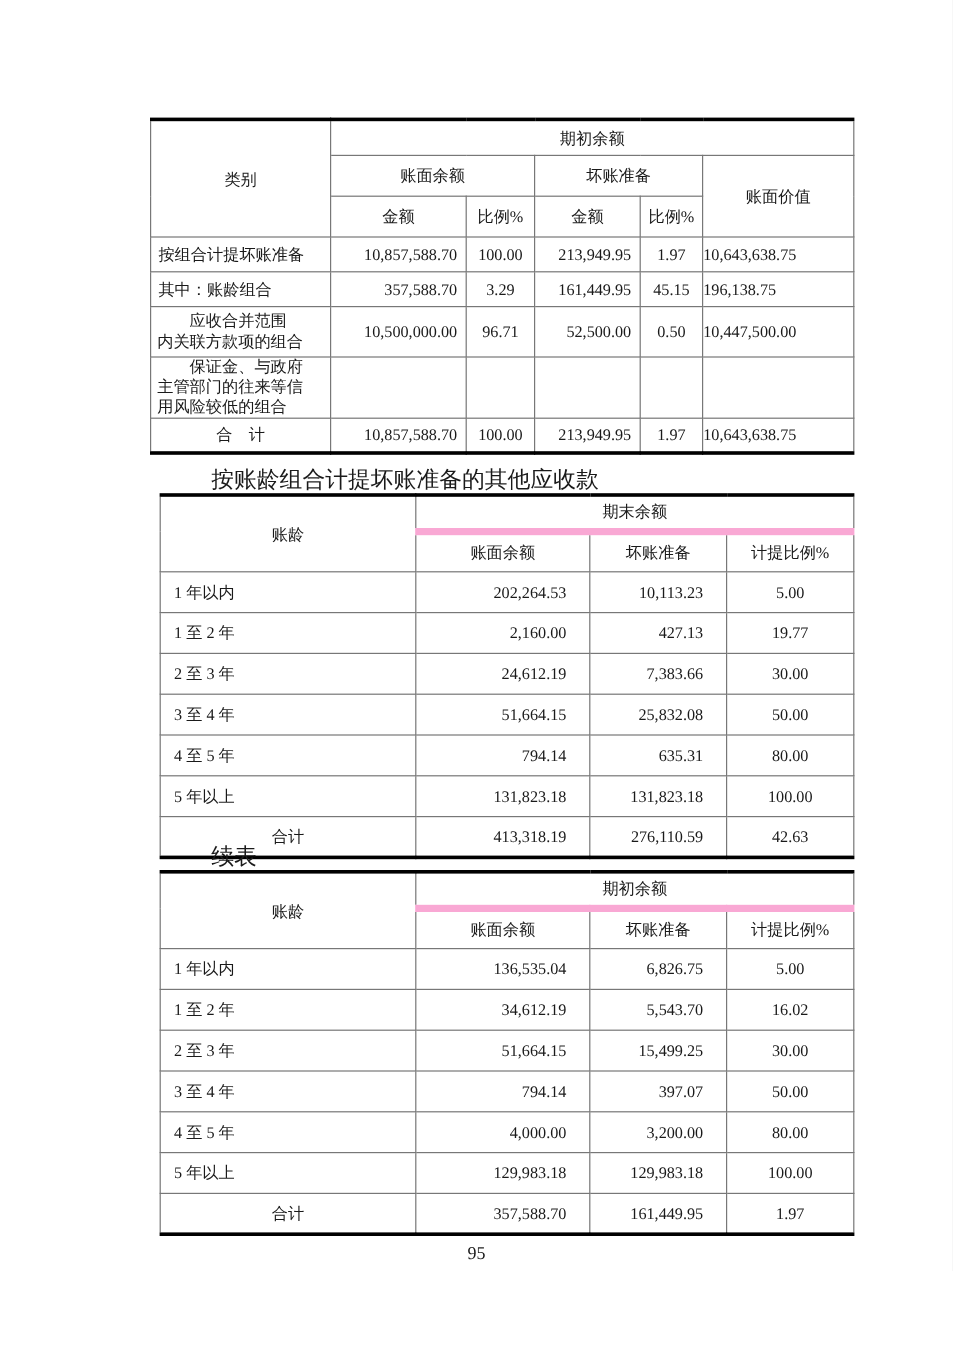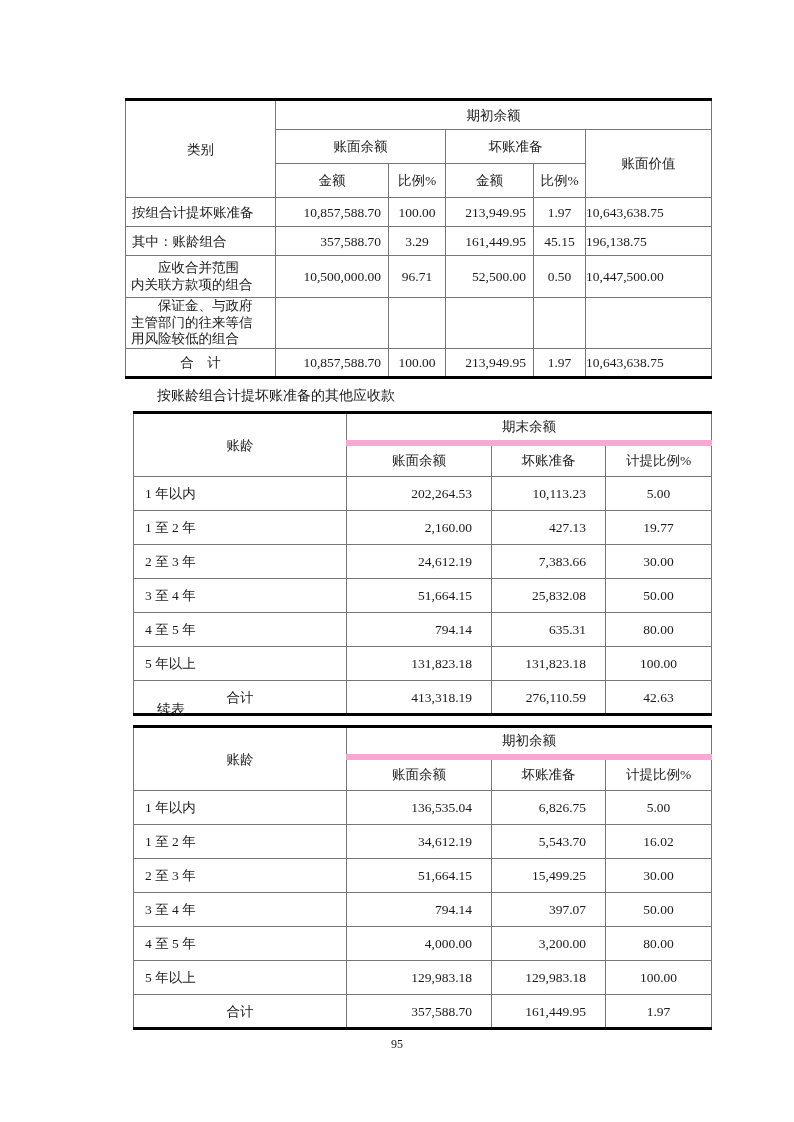--- a/index.html
+++ b/index.html
@@ -26,24 +26,24 @@
   .pre{
     text-align:left;white-space:pre-line;text-indent:2em;
     padding-left:5px;padding-right:3px;line-height:16.5px;
   }
   .bb-thick{border-bottom:6px solid #f9a8d4;}
   tr.h30{height:30px;} tr.h34{height:34px;} tr.h29{height:29px;}
   tr.h42{height:42px;font-family:Liberation Serif, serif;} tr.h51{height:51px;} tr.h31{height:34px;}
   #t1{left:125px;top:98px;width:586px;}
   #t2{left:133px;top:411px;width:578px;}
   #t3{left:133px;top:725px;width:578px;}
-  .caption{position:absolute;left:157px;font-size:14px;}
+  .caption{position:absolute;left:176px;font-size:19px;}
   #cap2{top:387px;}
   #cap3{top:701px;}
-  .pageno{position:absolute;left:0;top:1037px;width:794px;text-align:center;font-size:12px;}
+  .pageno{position:absolute;left:0;top:1037px;width:794px;text-align:center;font-size:15px;}
 </style>
 </head>
 <body>
 
 <div class="page">
 
   <table id="t1">
     <colgroup>
       <col style="width:150px">
         <col style="width:113px">

